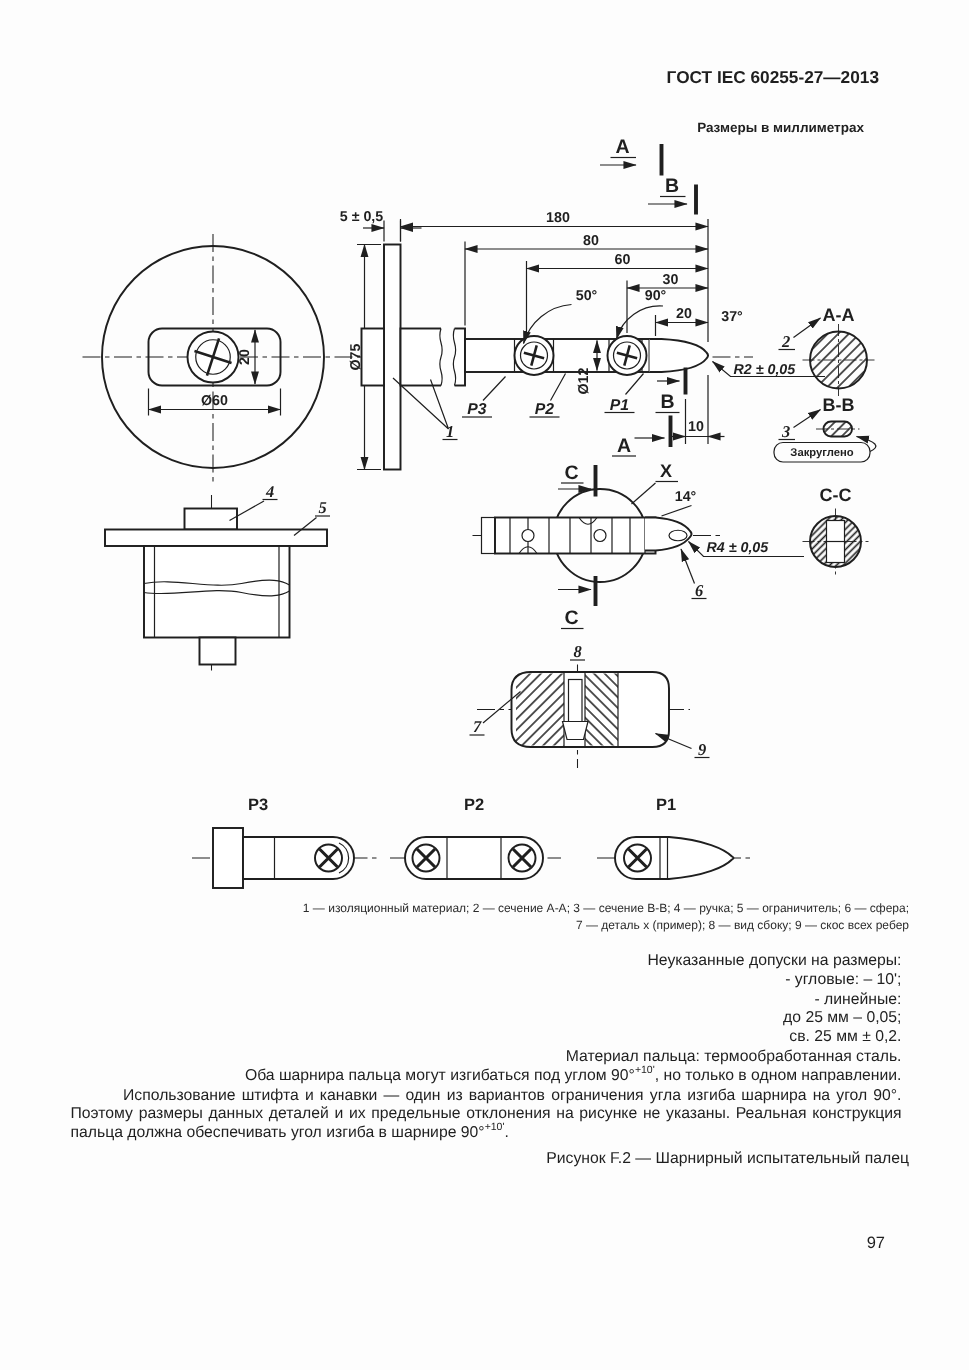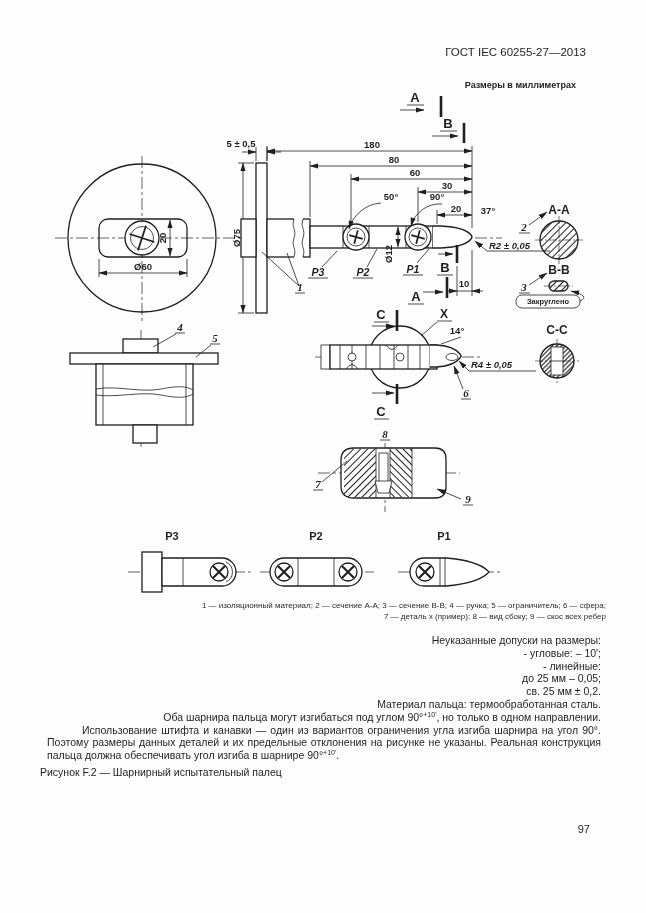--- a/index.html
+++ b/index.html
@@ -1,27 +1,27 @@
 <!DOCTYPE html>
 <html><head>
 <meta charset="utf-8">
 <style>
   html,body{margin:0;padding:0;background:#e8e8e8;}
   .page{position:relative;width:646px;height:913px;background:#fdfdfd;margin:0 auto;
         font-family:"Liberation Sans",sans-serif;color:#1f1f1f;overflow:hidden;}
-  .std-header{position:absolute;top:46px;right:60px;font-size:11.5px;font-weight:normal;}
+  .std-header{position:absolute;top:46px;right:60px;font-size:11.5px;font-weight:bold;}
   .units{position:absolute;top:80px;right:70px;font-size:9px;font-weight:bold;}
   svg.fig{position:absolute;top:0;left:0;}
   .legend{position:absolute;top:600px;left:40px;width:566px;text-align:right;
           font-size:8px;line-height:11px;color:#2b2b2b;}
   .notes{position:absolute;top:634px;left:47px;width:554px;font-size:10.5px;line-height:12.8px;}
   .nl.ind{padding-left:35px;text-align:right;}
   .para{margin:0;text-align:justify;text-indent:35px;}
   sup{font-size:7px;vertical-align:super;line-height:0;}
-  .caption{position:absolute;top:766px;left:40px;width:566px;text-align:left;font-size:10.5px;}
+  .caption{position:absolute;top:766px;left:40px;width:566px;text-align:right;font-size:10.5px;}
   .pageno{position:absolute;top:823px;right:56px;font-size:11px;}
   
   .ln{stroke:#1f1f1f;stroke-width:1.3;fill:none}
   .ln2{stroke:#1f1f1f;stroke-width:1.7;fill:none}
   .tn{stroke:#1f1f1f;stroke-width:.8;fill:none}
   .dim{stroke:#1f1f1f;stroke-width:.8;fill:none}
   .cl{stroke:#1f1f1f;stroke-width:.7;fill:none;stroke-dasharray:12 3 3 3}
   .cl2{stroke:#1f1f1f;stroke-width:.6;fill:none;stroke-dasharray:8 2 2 2}
   .cut{stroke:#1f1f1f;stroke-width:2.6}
   .xx{stroke:#1f1f1f;stroke-width:2.1;fill:none}

